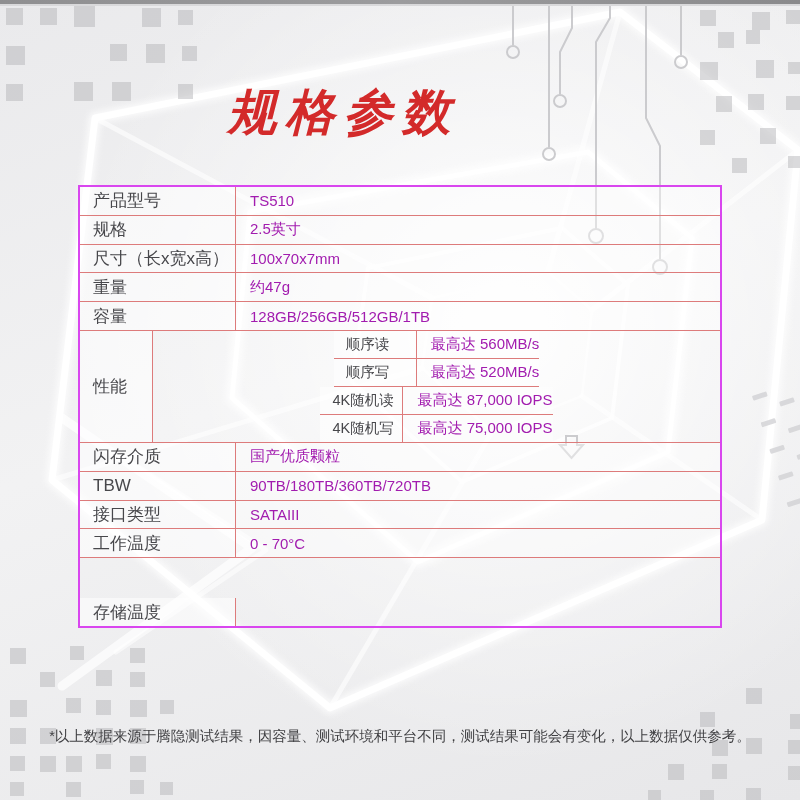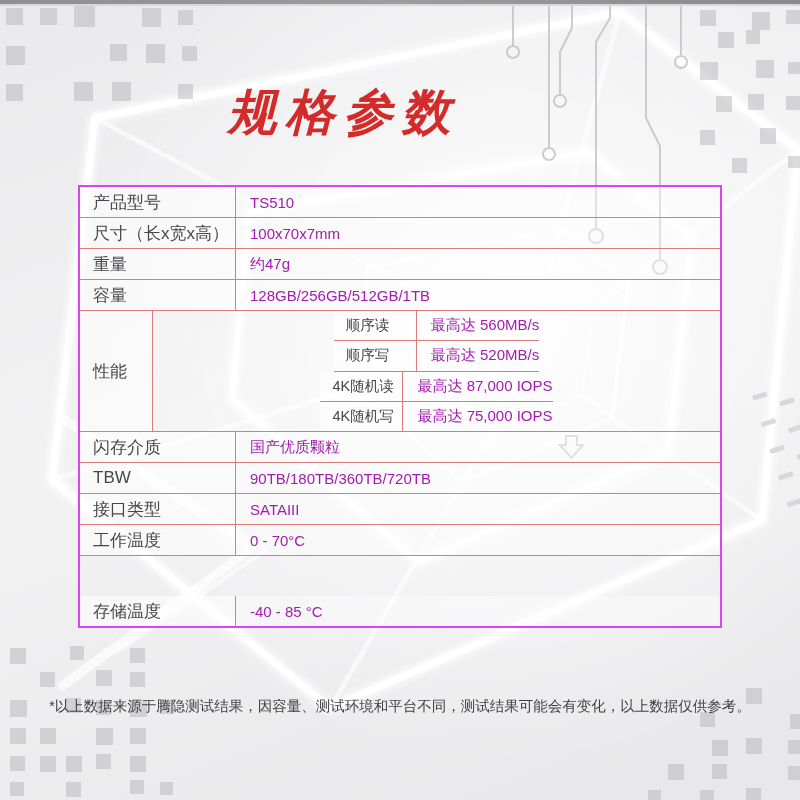--- a/index.html
+++ b/index.html
@@ -31,21 +31,21 @@
     padding-left:13px;font-size:17px;color:#47474b;}
   .value{flex:1;background:rgba(255,255,255,.40);padding-left:14px;font-size:15px;color:#a21caf;}
   .plabel{width:73px;border-right:1px solid #dd7b7b;background:rgba(255,255,255,.55);
     padding-left:13px;font-size:17px;color:#47474b;}
   .psub{flex:1;display:flex;flex-direction:column;min-width:0;align-items:center;}
   .prow{flex:1;display:flex;border-bottom:1px solid #dd7b7b;min-height:0;}
   .psub .prow:last-child{border-bottom:none;}
   .sublabel{width:83px;border-right:1px solid #dd7b7b;background:rgba(255,255,255,.50);
     padding-left:12px;font-size:14.5px;color:#47474b;}
   .footnote{
-    position:absolute;left:0;top:697px;width:800px;margin:0;
+    position:absolute;left:0;top:727px;width:800px;margin:0;
     text-align:center;font-size:14.5px;color:#3f3f42;
   }
 </style>
 </head>
 <body>
 
 <div class="stage">
 
   <svg class="bg" width="800" height="800" viewBox="0 0 800 800">
     <defs>
@@ -190,20 +190,24 @@
 
   <h1 class="title">规格参数</h1>
 
   <div class="spec-table">
 
     <div class="row">
       <div class="cell label">产品型号</div>
       <div class="cell value">TS510</div>
     </div>
     <div class="row">
+      <div class="cell label">规格</div>
+      <div class="cell value">2.5英寸</div>
+    </div>
+    <div class="row">
       <div class="cell label">尺寸（长x宽x高）</div>
       <div class="cell value">100x70x7mm</div>
     </div>
     <div class="row">
       <div class="cell label">重量</div>
       <div class="cell value">约47g</div>
     </div>
     <div class="row">
       <div class="cell label">容量</div>
       <div class="cell value">128GB/256GB/512GB/1TB</div>
@@ -242,20 +246,19 @@
     <div class="row">
       <div class="cell label">接口类型</div>
       <div class="cell value">SATAIII</div>
     </div>
     <div class="row">
       <div class="cell label">工作温度</div>
       <div class="cell value">0 - 70°C</div>
     </div>
     <div class="row">
       <div class="cell label">存储温度</div>
-      <div class="cell value">-40 - 85 °C</div>
     </div>
 
   </div>
 
   <p class="footnote">*以上数据来源于腾隐测试结果，因容量、测试环境和平台不同，测试结果可能会有变化，以上数据仅供参考。</p>
 
 </div>
 
 </body></html>

